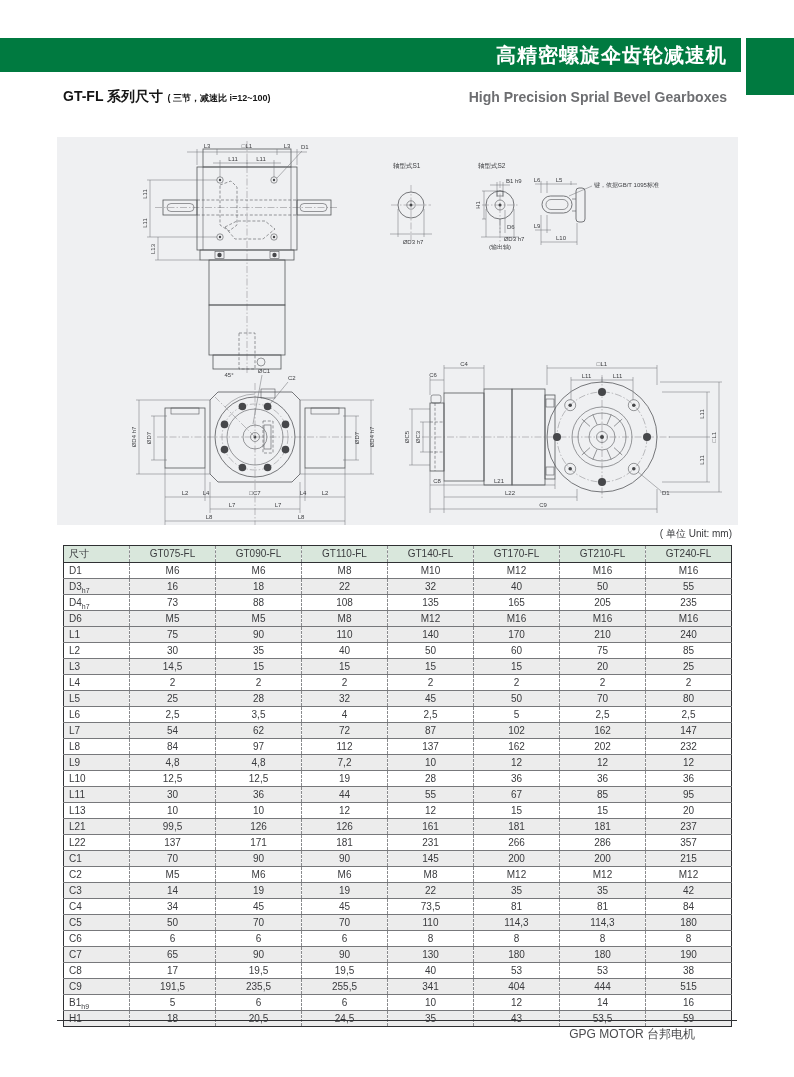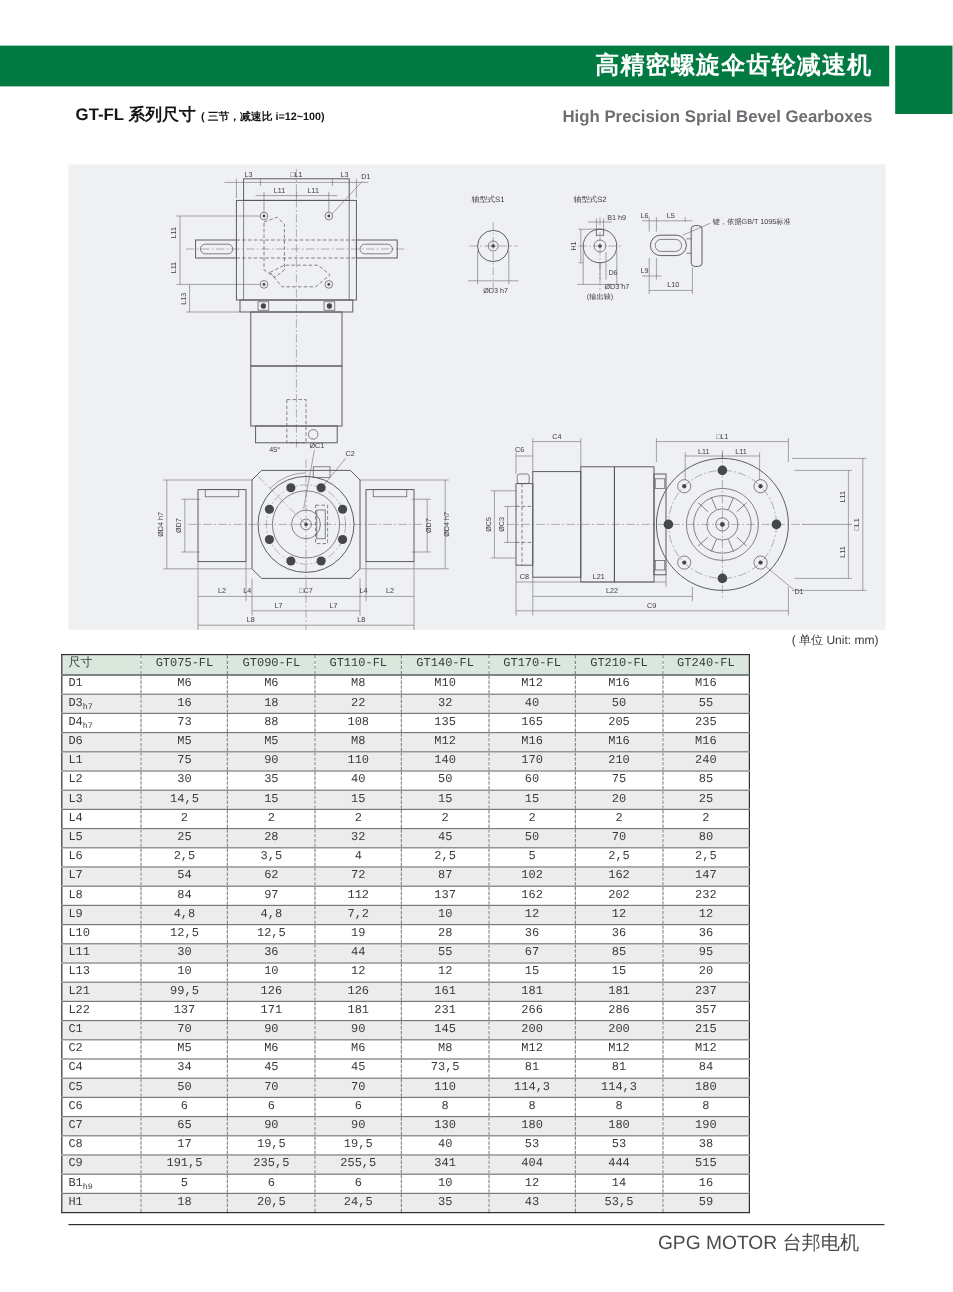--- a/index.html
+++ b/index.html
@@ -15,34 +15,34 @@
 
   .section-title{position:absolute;left:63px;top:87px;color:#151515;white-space:nowrap;text-align:right;}
   .st-main{font-weight:bold;font-size:14px;}
   .st-note{font-weight:bold;font-size:9px;}
 
   .panel{position:absolute;left:57px;top:137px;width:681px;height:388px;background:var(--panel-bg,#eff0f2);}
   .panel svg{display:block;}
 
   .unit-note{position:absolute;left:432px;top:527px;width:300px;text-align:right;font-size:10px;color:#3a3b3e;}
 
-  .dims{position:absolute;left:51px;top:545px;width:574px;border-collapse:collapse;table-layout:fixed;
-        font-size:10px;color:#3a3b3e;border:1.4px solid #2f3033;font-family:Liberation Mono, monospace;}
+  .dims{position:absolute;left:63px;top:545px;width:669px;border-collapse:collapse;table-layout:fixed;
+        font-size:10px;color:#3a3b3e;border:1.4px solid #2f3033;}
   .dims th,.dims td{height:15px;line-height:15px;padding:0;text-align:center;font-weight:normal;
         border-top:1px solid #77787b;overflow:hidden;white-space:nowrap;}
   .dims thead th{background:var(--table-header-bg,#d9e7dc);height:16px;line-height:16px;border-top:none;}
   .dims tbody tr:first-child td{border-top:1.3px solid #2f3033;}
   .dims th + th,.dims td + td{border-left:1px dashed #8a8b8e;}
   .dims .lbl{text-align:left;padding-left:5px;width:60px;}
   .dims tr.alt td{background:var(--row-alt,#ececec);}
   .dims sub{font-size:7px;line-height:0;}
 
   .footer-line{position:absolute;left:57px;top:1020px;width:680px;border-top:1.5px solid #2f3033;}
-  .footer-text{position:absolute;left:60px;top:1026px;width:656px;text-align:right;
-               font-size:16px;color:#4a4b4e;}
+  .footer-text{position:absolute;left:39px;top:1026px;width:656px;text-align:right;
+               font-size:12px;color:#4a4b4e;}
 
   
   .ln{stroke:#56575a;stroke-width:0.8;fill:none;}
   .lnt{stroke:#56575a;stroke-width:0.6;fill:none;}
   .dash{stroke:#56575a;stroke-width:0.6;fill:none;stroke-dasharray:3 1.8;}
   .cl{stroke:#808184;stroke-width:0.5;fill:none;stroke-dasharray:7 2 1.5 2;}
   .dim{stroke:#6b6c70;stroke-width:0.5;fill:none;}
   .bolt{fill:#46474a;stroke:none;}
   .dt{font-size:6px;fill:#3c3d40;text-anchor:middle;}
   .dts{font-size:6px;fill:#3c3d40;text-anchor:start;}
@@ -583,20 +583,30 @@
         <tr>
           <td class="lbl">C2</td>
           <td>M5</td>
           <td>M6</td>
           <td>M6</td>
           <td>M8</td>
           <td>M12</td>
           <td>M12</td>
           <td>M12</td>
         </tr>
+        <tr class="alt">
+          <td class="lbl">C3</td>
+          <td>14</td>
+          <td>19</td>
+          <td>19</td>
+          <td>22</td>
+          <td>35</td>
+          <td>35</td>
+          <td>42</td>
+        </tr>
         <tr>
           <td class="lbl">C4</td>
           <td>34</td>
           <td>45</td>
           <td>45</td>
           <td>73,5</td>
           <td>81</td>
           <td>81</td>
           <td>84</td>
         </tr>

